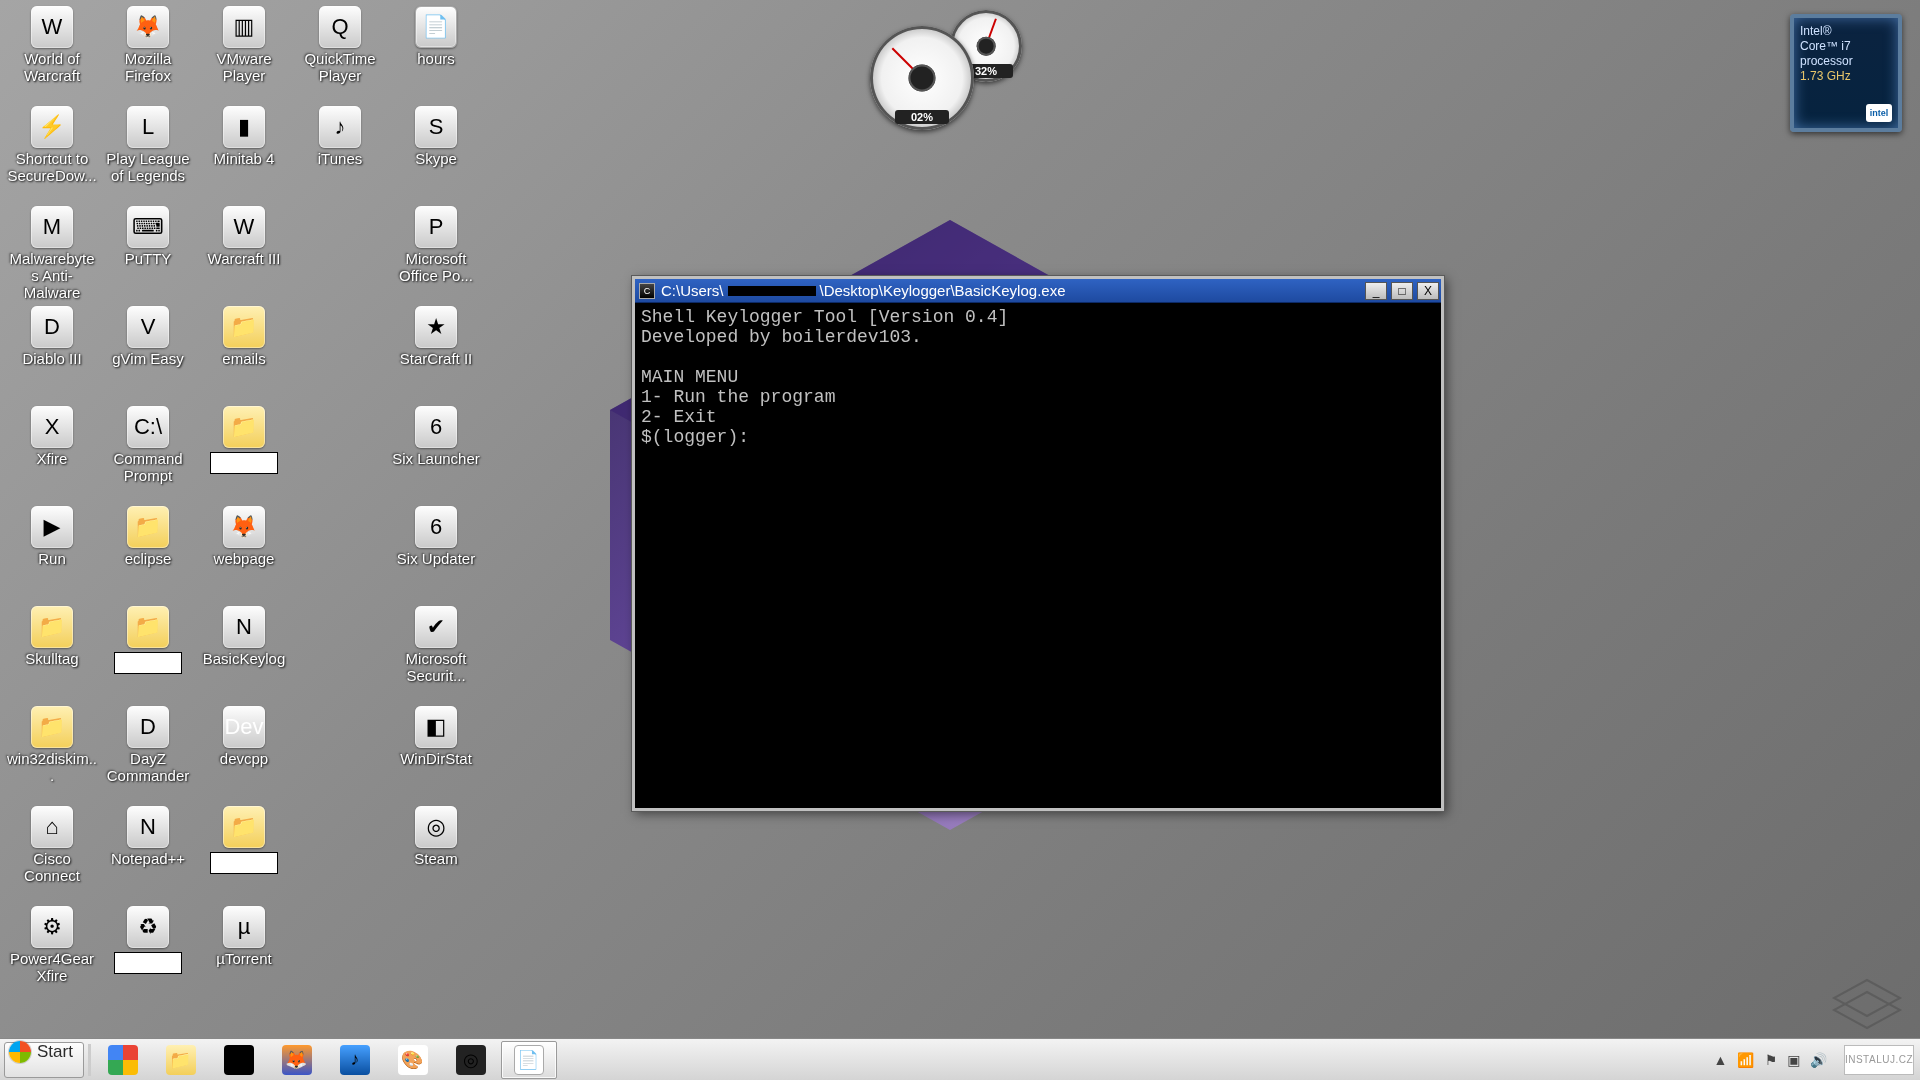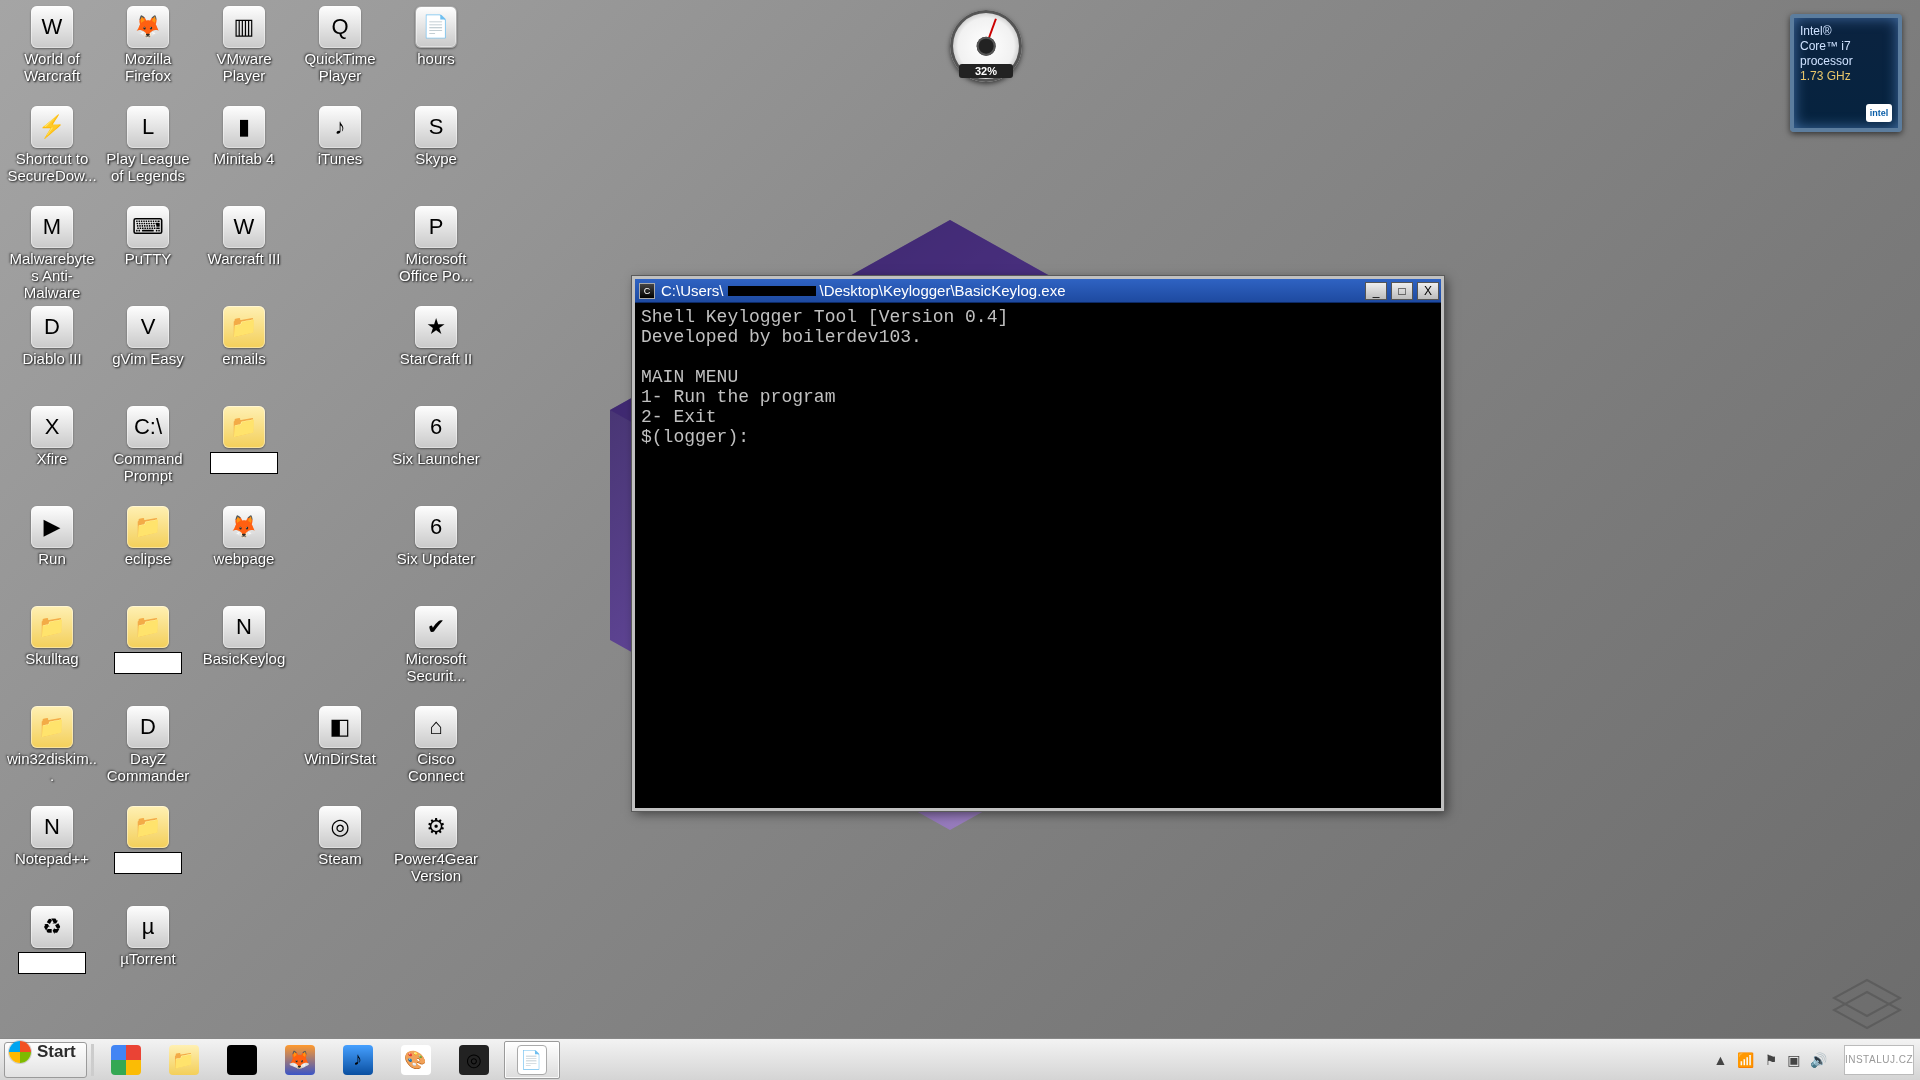--- a/index.html
+++ b/index.html
@@ -184,21 +184,21 @@
   }
   .start-btn {
     height: 36px;
     margin-left: 4px;
     padding: 0 10px 16px 4px;
     display:flex; align-items:center;
     border: 1px solid #9a9a9a;
     border-radius: 3px;
     background: linear-gradient(180deg,#fefefe,#e2e2e2);
     cursor:pointer;
-    font-size: 17px; font-weight: 700; color:#2b2b2b;
+    font-size: 17px; font-weight: 400; color:#2b2b2b;
   }
   .start-orb {
     width:22px; height:22px; margin-right:6px;
     border-radius:50%;
     background: conic-gradient(#f25022 0 90deg,#7fba00 90deg 180deg,#ffb900 180deg 270deg,#00a4ef 270deg 360deg);
     box-shadow: 0 0 0 1px rgba(0,0,0,.15);
   }
   .task-sep {
     width:3px; height:32px; margin:0 4px;
     background: linear-gradient(180deg, rgba(0,0,0,.15), rgba(0,0,0,.05));
@@ -386,20 +386,24 @@
       <div class="icon-label">Microsoft Securit...</div>
     </div>
     <div class="desktop-icon">
       <div class="icon-img folder">📁</div>
       <div class="icon-label">win32diskim...</div>
     </div>
     <div class="desktop-icon">
       <div class="icon-img bg-dz">D</div>
       <div class="icon-label">DayZ Commander</div>
     </div>
+    <div class="desktop-icon">
+      <div class="icon-img bg-dev">Dev</div>
+      <div class="icon-label">devcpp</div>
+    </div>
     <div></div>
     <div class="desktop-icon">
       <div class="icon-img bg-wds">◧</div>
       <div class="icon-label">WinDirStat</div>
     </div>
     <div class="desktop-icon">
       <div class="icon-img bg-cc">⌂</div>
       <div class="icon-label">Cisco Connect</div>
     </div>
     <div class="desktop-icon">
@@ -410,38 +414,43 @@
       <div class="icon-img folder">📁</div>
       <div class="icon-img blank" style="margin-top: 4px;"></div>
     </div>
     <div></div>
     <div class="desktop-icon">
       <div class="icon-img bg-st">◎</div>
       <div class="icon-label">Steam</div>
     </div>
     <div class="desktop-icon">
       <div class="icon-img bg-p4g">⚙</div>
-      <div class="icon-label">Power4Gear Version</div>
+      <div class="icon-label">Power4Gear Xfire</div>
     </div>
     <div class="desktop-icon">
       <div class="icon-img bg-rc">♻</div>
       <div class="icon-img blank" style="margin-top: 4px;"></div>
     </div>
     <div class="desktop-icon">
       <div class="icon-img bg-ut">µ</div>
       <div class="icon-label">µTorrent</div>
     </div>
     <div></div>
   </div>
 
 <div class="cpu-gadget">
   <div class="gauge gauge-small">
     <div class="needle" style="transform: translateX(-50%) rotate(200deg);"></div>
     <div class="center"></div>
     <div class="readout">32%</div>
+  </div>
+  <div class="gauge gauge-big">
+    <div class="needle" style="transform: translateX(-50%) rotate(135deg);"></div>
+    <div class="center"></div>
+    <div class="readout">02%</div>
   </div>
 </div>
 
 <div class="intel-gadget">
   <span class="line">Intel®</span>
   <span class="line">Core™ i7</span>
   <span class="line">processor</span>
   <span class="line" style="color:#e8c66a;">1.73 GHz</span>
   <div class="logo">intel</div>
 </div>

